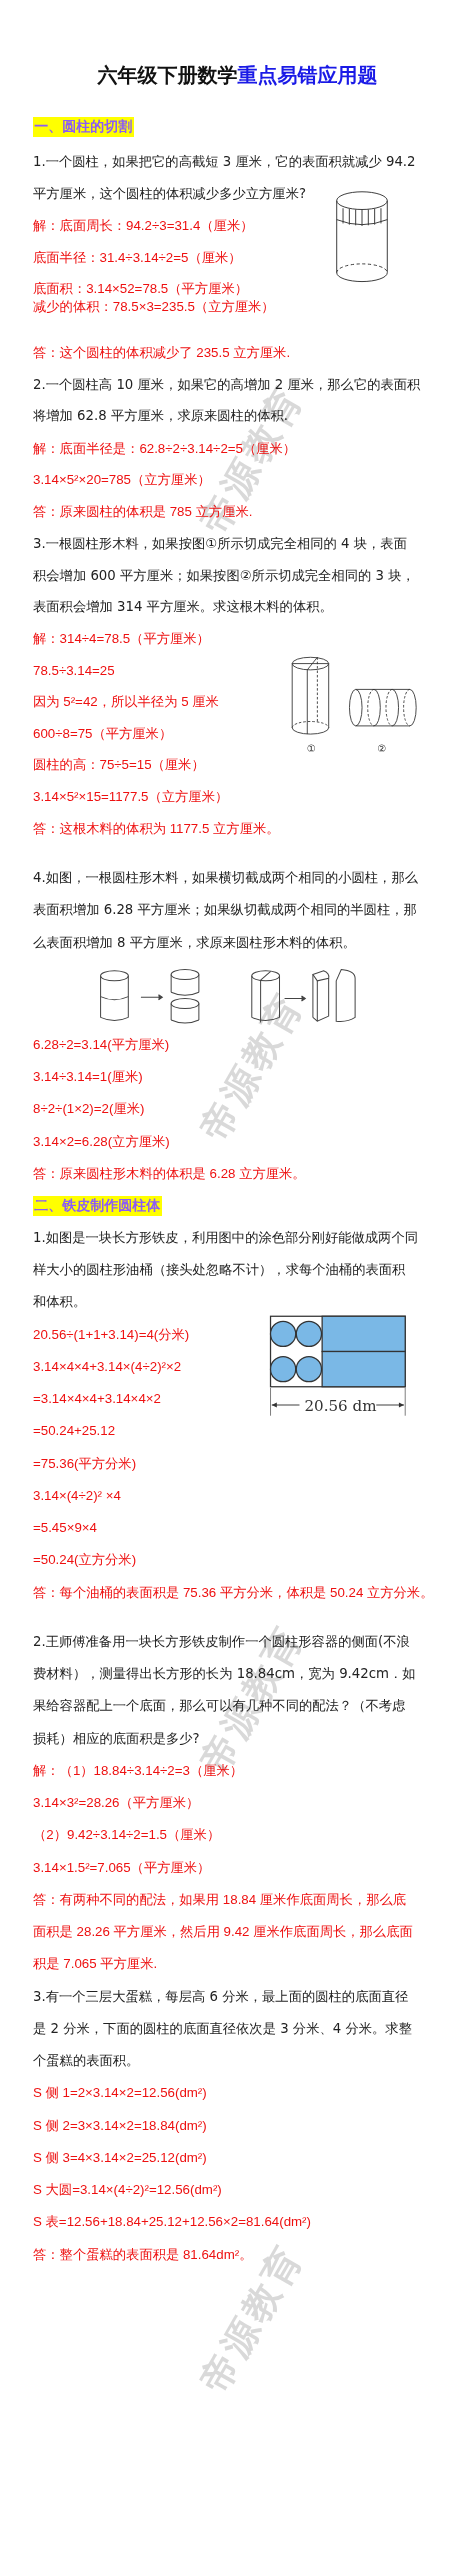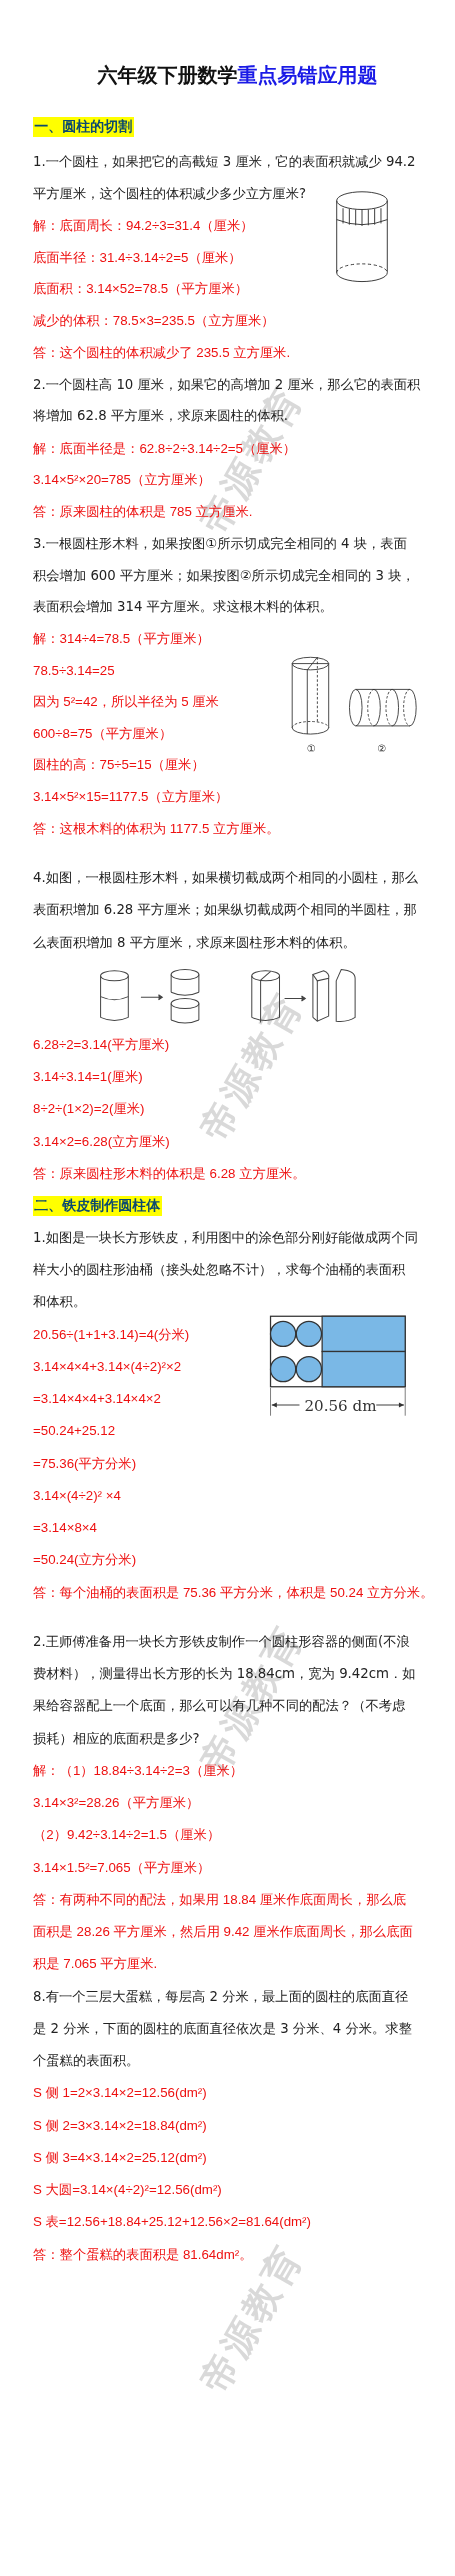--- a/index.html
+++ b/index.html
@@ -4,21 +4,21 @@
 <style>
   html,body{margin:0;padding:0;background:#fff;}
   body{width:455px;height:2576px;position:relative;overflow:hidden;
        font-family:"DejaVu Sans","Liberation Sans",sans-serif;}
   .ln{position:absolute;left:33px;white-space:nowrap;font-size:13.3px;line-height:16.4px;color:#222;}
   .q{color:#222;}
   .a{color:#ee1111;font-family:"Liberation Sans","DejaVu Sans",sans-serif;font-size:13.3px;}
   .title{position:absolute;left:10px;width:455px;top:63px;text-align:center;font-size:20px;font-weight:bold;line-height:25px;white-space:nowrap;}
   .title .blk{color:#111;}
   .title .blu{color:#1a1ae6;}
-  .sec{position:absolute;left:33px;background:#ffff00;font-weight:bold;font-size:14px;line-height:19px;height:20px;padding:0 1.3px;color:#0c4a6e;white-space:nowrap;}
+  .sec{position:absolute;left:33px;background:#ffff00;font-weight:bold;font-size:14px;line-height:19px;height:20px;padding:0 1.3px;color:#8b5cf6;white-space:nowrap;}
   .fig{position:absolute;}
   .wm{position:absolute;color:#bbb;opacity:.55;font-size:37px;font-weight:bold;transform:rotate(-60deg);transform-origin:left top;white-space:nowrap;pointer-events:none;letter-spacing:3.8px;}
 </style>
 </head>
 <body>
 
 <div class="wm" style="left:190px;top:518px;">帝源教育</div>
 <div class="wm" style="left:190px;top:1125px;">帝源教育</div>
 <div class="wm" style="left:190px;top:1758px;">帝源教育</div>
 <div class="wm" style="left:190px;top:2377px;">帝源教育</div>
@@ -27,21 +27,21 @@
   <span class="blk">六年级下册数学</span><span class="blu">重点易错应用题</span>
 </div>
 
 <div class="sec" style="top:117px">一、圆柱的切割</div>
 
 <div class="ln q" style="top:154px">1.一个圆柱，如果把它的高截短 3 厘米，它的表面积就减少 94.2</div>
 <div class="ln q" style="top:186px">平方厘米，这个圆柱的体积减少多少立方厘米?</div>
 <div class="ln a" style="top:218px">解：底面周长：94.2÷3=31.4（厘米）</div>
 <div class="ln a" style="top:250px">底面半径：31.4÷3.14÷2=5（厘米）</div>
 <div class="ln a" style="top:281px">底面积：3.14×52=78.5（平方厘米）</div>
-<div class="ln a" style="top:313px">减少的体积：78.5×3=235.5（立方厘米）</div>
+<div class="ln a" style="top:299px">减少的体积：78.5×3=235.5（立方厘米）</div>
 <div class="ln a" style="top:345px">答：这个圆柱的体积减少了 235.5 立方厘米.</div>
 <svg class="fig" style="left:334px;top:188px" width="56" height="98" viewBox="0 0 88 155">
   <g fill="none" stroke="#333" stroke-width="1.5">
     <ellipse cx="44" cy="20" rx="40" ry="14"></ellipse>
     <line x1="4" y1="20" x2="4" y2="134"></line>
       <line x1="84" y1="20" x2="84" y2="134"></line>
     <path d="M4 50 Q44 66 84 50"></path>
     <line x1="14" y1="32" x2="14" y2="56"></line>
       <line x1="24" y1="33" x2="24" y2="58"></line>
       <line x1="34" y1="34" x2="34" y2="59"></line>
@@ -141,21 +141,21 @@
 
 <div class="ln q" style="top:1230px">1.如图是一块长方形铁皮，利用图中的涂色部分刚好能做成两个同</div>
 <div class="ln q" style="top:1262px">样大小的圆柱形油桶（接头处忽略不计），求每个油桶的表面积</div>
 <div class="ln q" style="top:1294px">和体积。</div>
 <div class="ln a" style="top:1327px">20.56÷(1+1+3.14)=4(分米)</div>
 <div class="ln a" style="top:1359px">3.14×4×4+3.14×(4÷2)²×2</div>
 <div class="ln a" style="top:1391px">=3.14×4×4+3.14×4×2</div>
 <div class="ln a" style="top:1423px">=50.24+25.12</div>
 <div class="ln a" style="top:1456px">=75.36(平方分米)</div>
 <div class="ln a" style="top:1488px">3.14×(4÷2)² ×4</div>
-<div class="ln a" style="top:1520px">=3.14×8×4</div>
+<div class="ln a" style="top:1520px">=5.45×9×4</div>
 <div class="ln a" style="top:1552px">=50.24(立方分米)</div>
 <div class="ln a" style="top:1585px">答：每个油桶的表面积是 75.36 平方分米，体积是 50.24 立方分米。</div>
 <svg class="fig" style="left:269px;top:1315px" width="139" height="107" viewBox="0 0 220 170">
   <rect x="2" y="2" width="214" height="112" fill="#fff" stroke="#333" stroke-width="2"></rect>
   <rect x="84" y="2" width="132" height="56" fill="#7ab8e6" stroke="#333" stroke-width="2"></rect>
   <rect x="84" y="58" width="132" height="56" fill="#7ab8e6" stroke="#333" stroke-width="2"></rect>
   <circle cx="22" cy="30" r="20" fill="#7ab8e6" stroke="#333" stroke-width="2"></circle>
   <circle cx="63" cy="30" r="20" fill="#7ab8e6" stroke="#333" stroke-width="2"></circle>
   <circle cx="22" cy="86" r="20" fill="#7ab8e6" stroke="#333" stroke-width="2"></circle>
   <circle cx="63" cy="86" r="20" fill="#7ab8e6" stroke="#333" stroke-width="2"></circle>
@@ -172,21 +172,21 @@
 <div class="ln q" style="top:1698px">果给容器配上一个底面，那么可以有几种不同的配法？（不考虑</div>
 <div class="ln q" style="top:1731px">损耗）相应的底面积是多少?</div>
 <div class="ln a" style="top:1763px">解：（1）18.84÷3.14÷2=3（厘米）</div>
 <div class="ln a" style="top:1795px">3.14×3²=28.26（平方厘米）</div>
 <div class="ln a" style="top:1827px">（2）9.42÷3.14÷2=1.5（厘米）</div>
 <div class="ln a" style="top:1860px">3.14×1.5²=7.065（平方厘米）</div>
 <div class="ln a" style="top:1892px">答：有两种不同的配法，如果用 18.84 厘米作底面周长，那么底</div>
 <div class="ln a" style="top:1924px">面积是 28.26 平方厘米，然后用 9.42 厘米作底面周长，那么底面</div>
 <div class="ln a" style="top:1956px">积是 7.065 平方厘米.</div>
 
-<div class="ln q" style="top:1989px">8.有一个三层大蛋糕，每层高 2 分米，最上面的圆柱的底面直径</div>
+<div class="ln q" style="top:1989px">3.有一个三层大蛋糕，每层高 6 分米，最上面的圆柱的底面直径</div>
 <div class="ln q" style="top:2021px">是 2 分米，下面的圆柱的底面直径依次是 3 分米、4 分米。求整</div>
 <div class="ln q" style="top:2053px">个蛋糕的表面积。</div>
 <div class="ln a" style="top:2085px">S 侧 1=2×3.14×2=12.56(dm²)</div>
 <div class="ln a" style="top:2118px">S 侧 2=3×3.14×2=18.84(dm²)</div>
 <div class="ln a" style="top:2150px">S 侧 3=4×3.14×2=25.12(dm²)</div>
 <div class="ln a" style="top:2182px">S 大圆=3.14×(4÷2)²=12.56(dm²)</div>
 <div class="ln a" style="top:2214px">S 表=12.56+18.84+25.12+12.56×2=81.64(dm²)</div>
 <div class="ln a" style="top:2247px">答：整个蛋糕的表面积是 81.64dm²。</div>
 
 <div id="tail" style="position:absolute;left:0;top:0;width:455px;height:2576px;">

